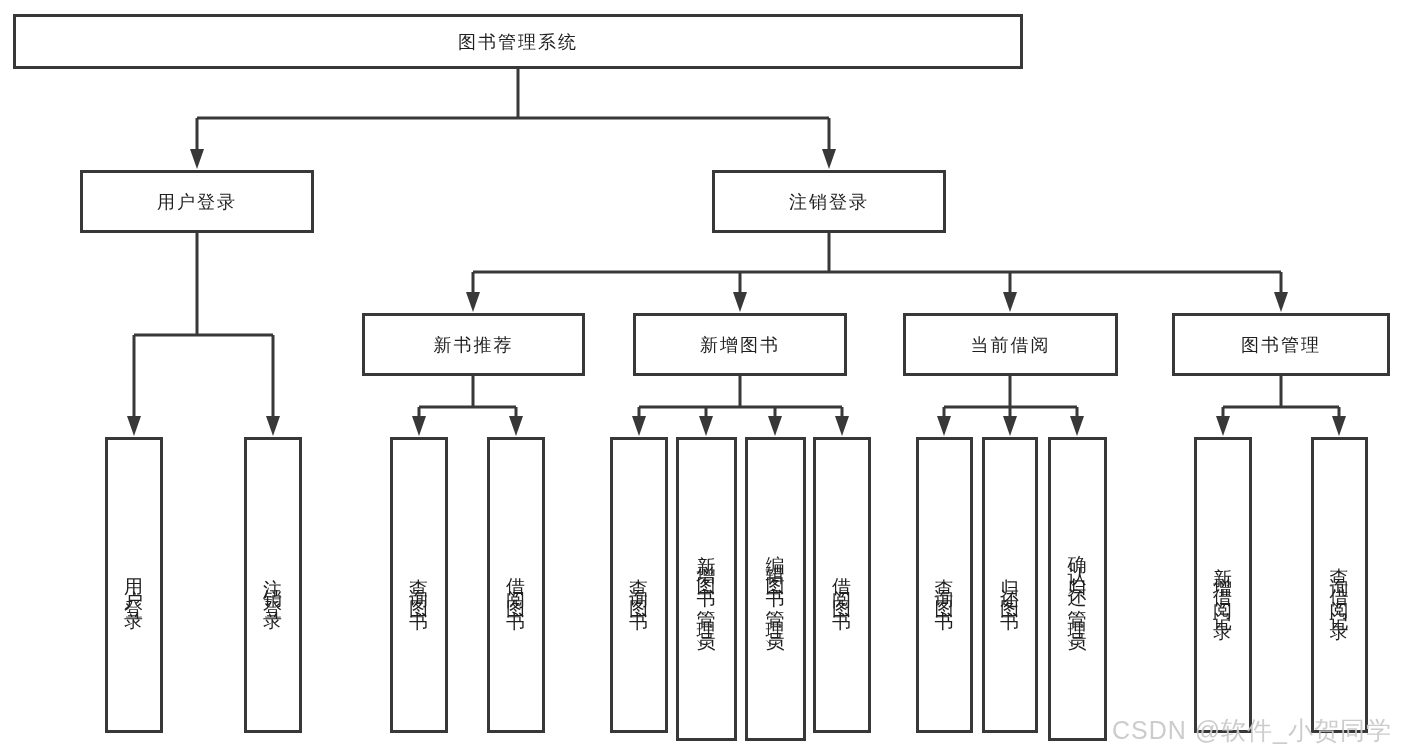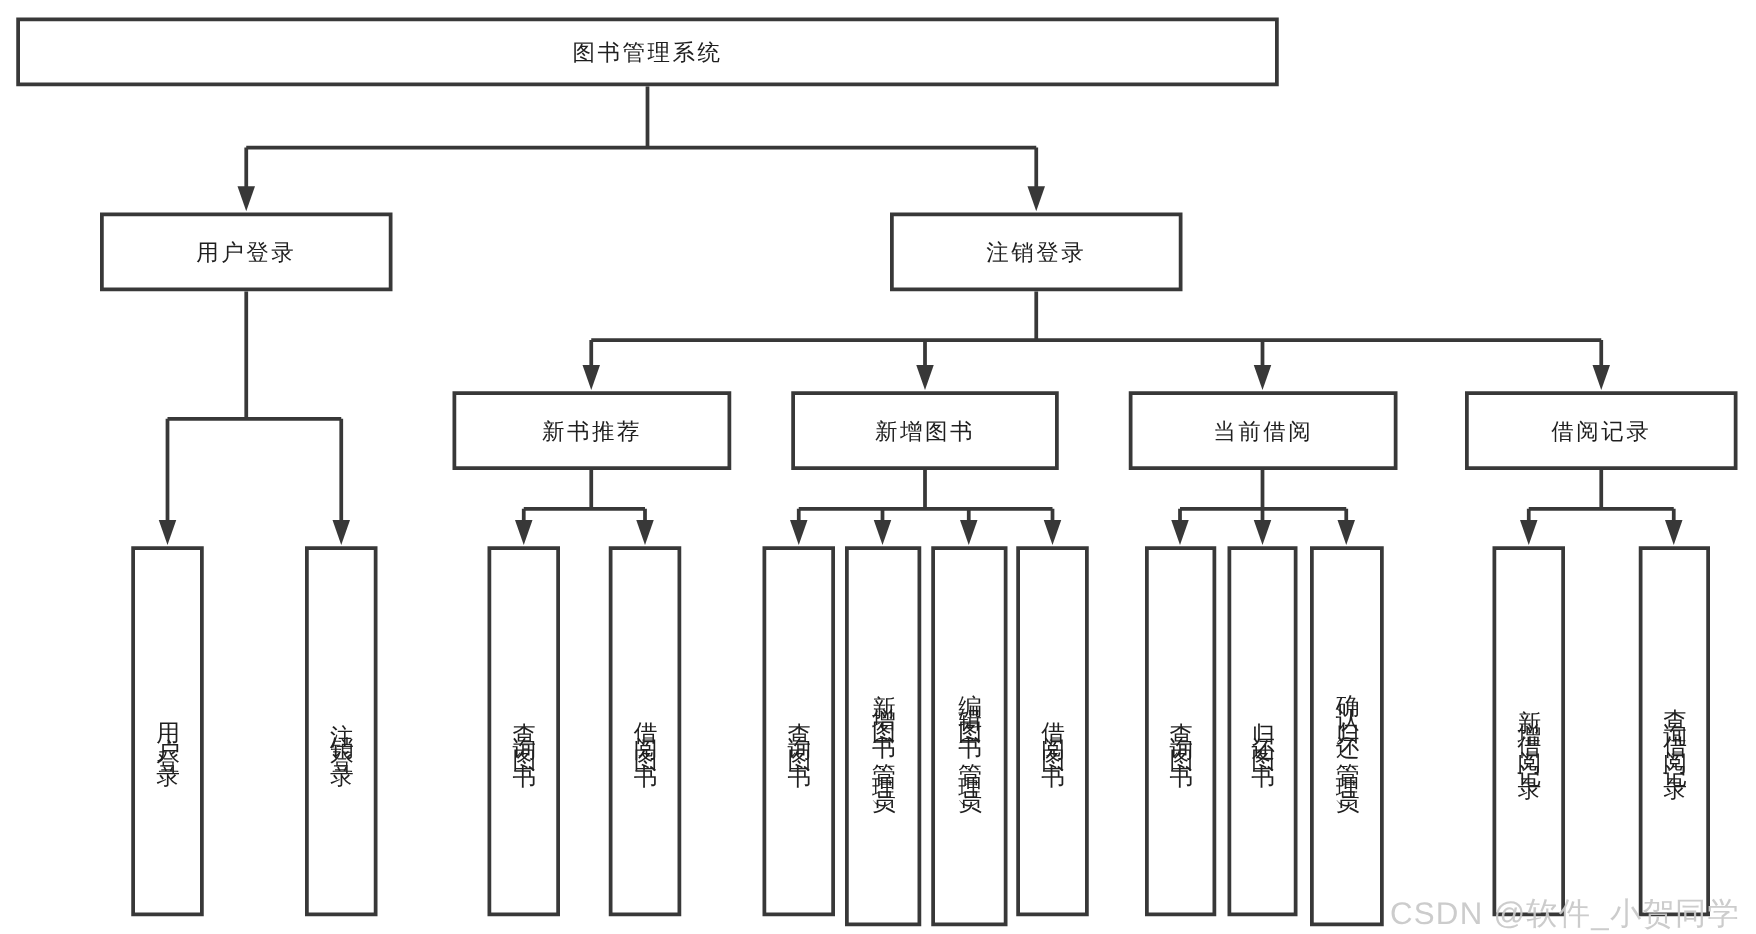--- a/index.html
+++ b/index.html
@@ -76,21 +76,21 @@
   <div class="box h" style="left:362px;top:313px;width:223px;height:63px">
     <span class="lbl">新书推荐</span>
   </div>
   <div class="box h" style="left:633px;top:313px;width:214px;height:63px">
     <span class="lbl">新增图书</span>
   </div>
   <div class="box h" style="left:903px;top:313px;width:215px;height:63px">
     <span class="lbl">当前借阅</span>
   </div>
   <div class="box h" style="left:1172px;top:313px;width:218px;height:63px">
-    <span class="lbl">借阅记录</span>
+    <span class="lbl">图书管理</span>
   </div>
 
   <div class="box v" style="left:105px;top:437px;width:58px;height:296px">
     <span class="lbl">用户登录</span>
   </div>
   <div class="box v" style="left:244px;top:437px;width:58px;height:296px">
     <span class="lbl">注销登录</span>
   </div>
 
   <div class="box v" style="left:390px;top:437px;width:58px;height:296px">

